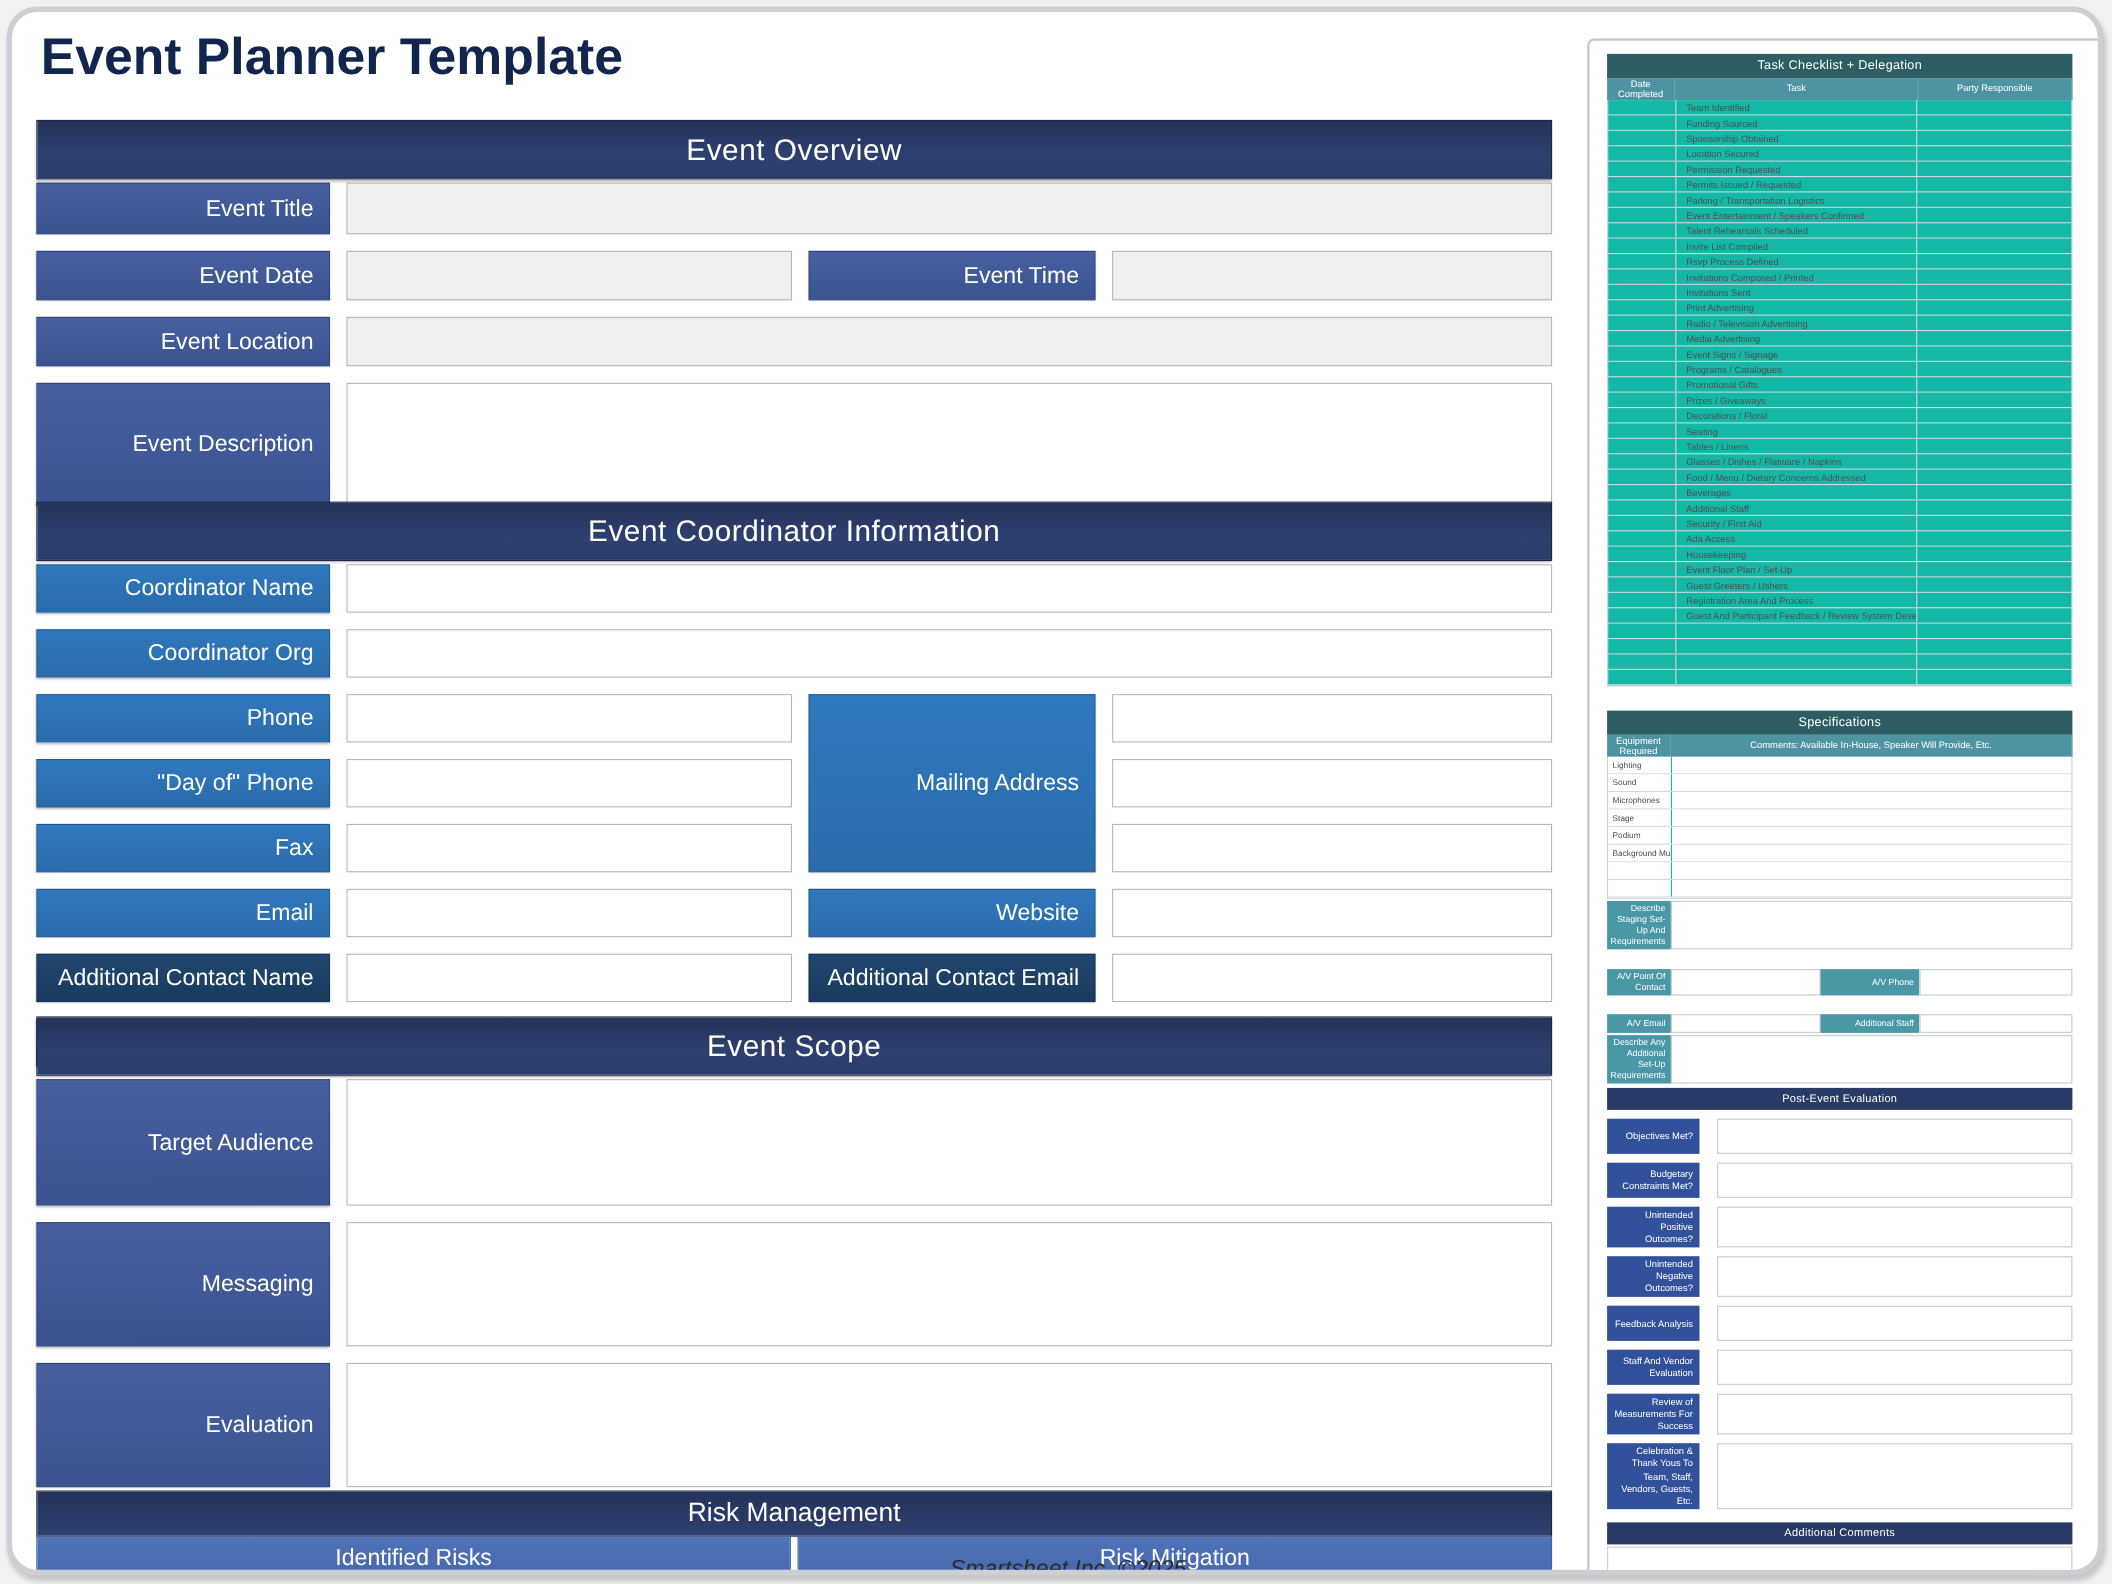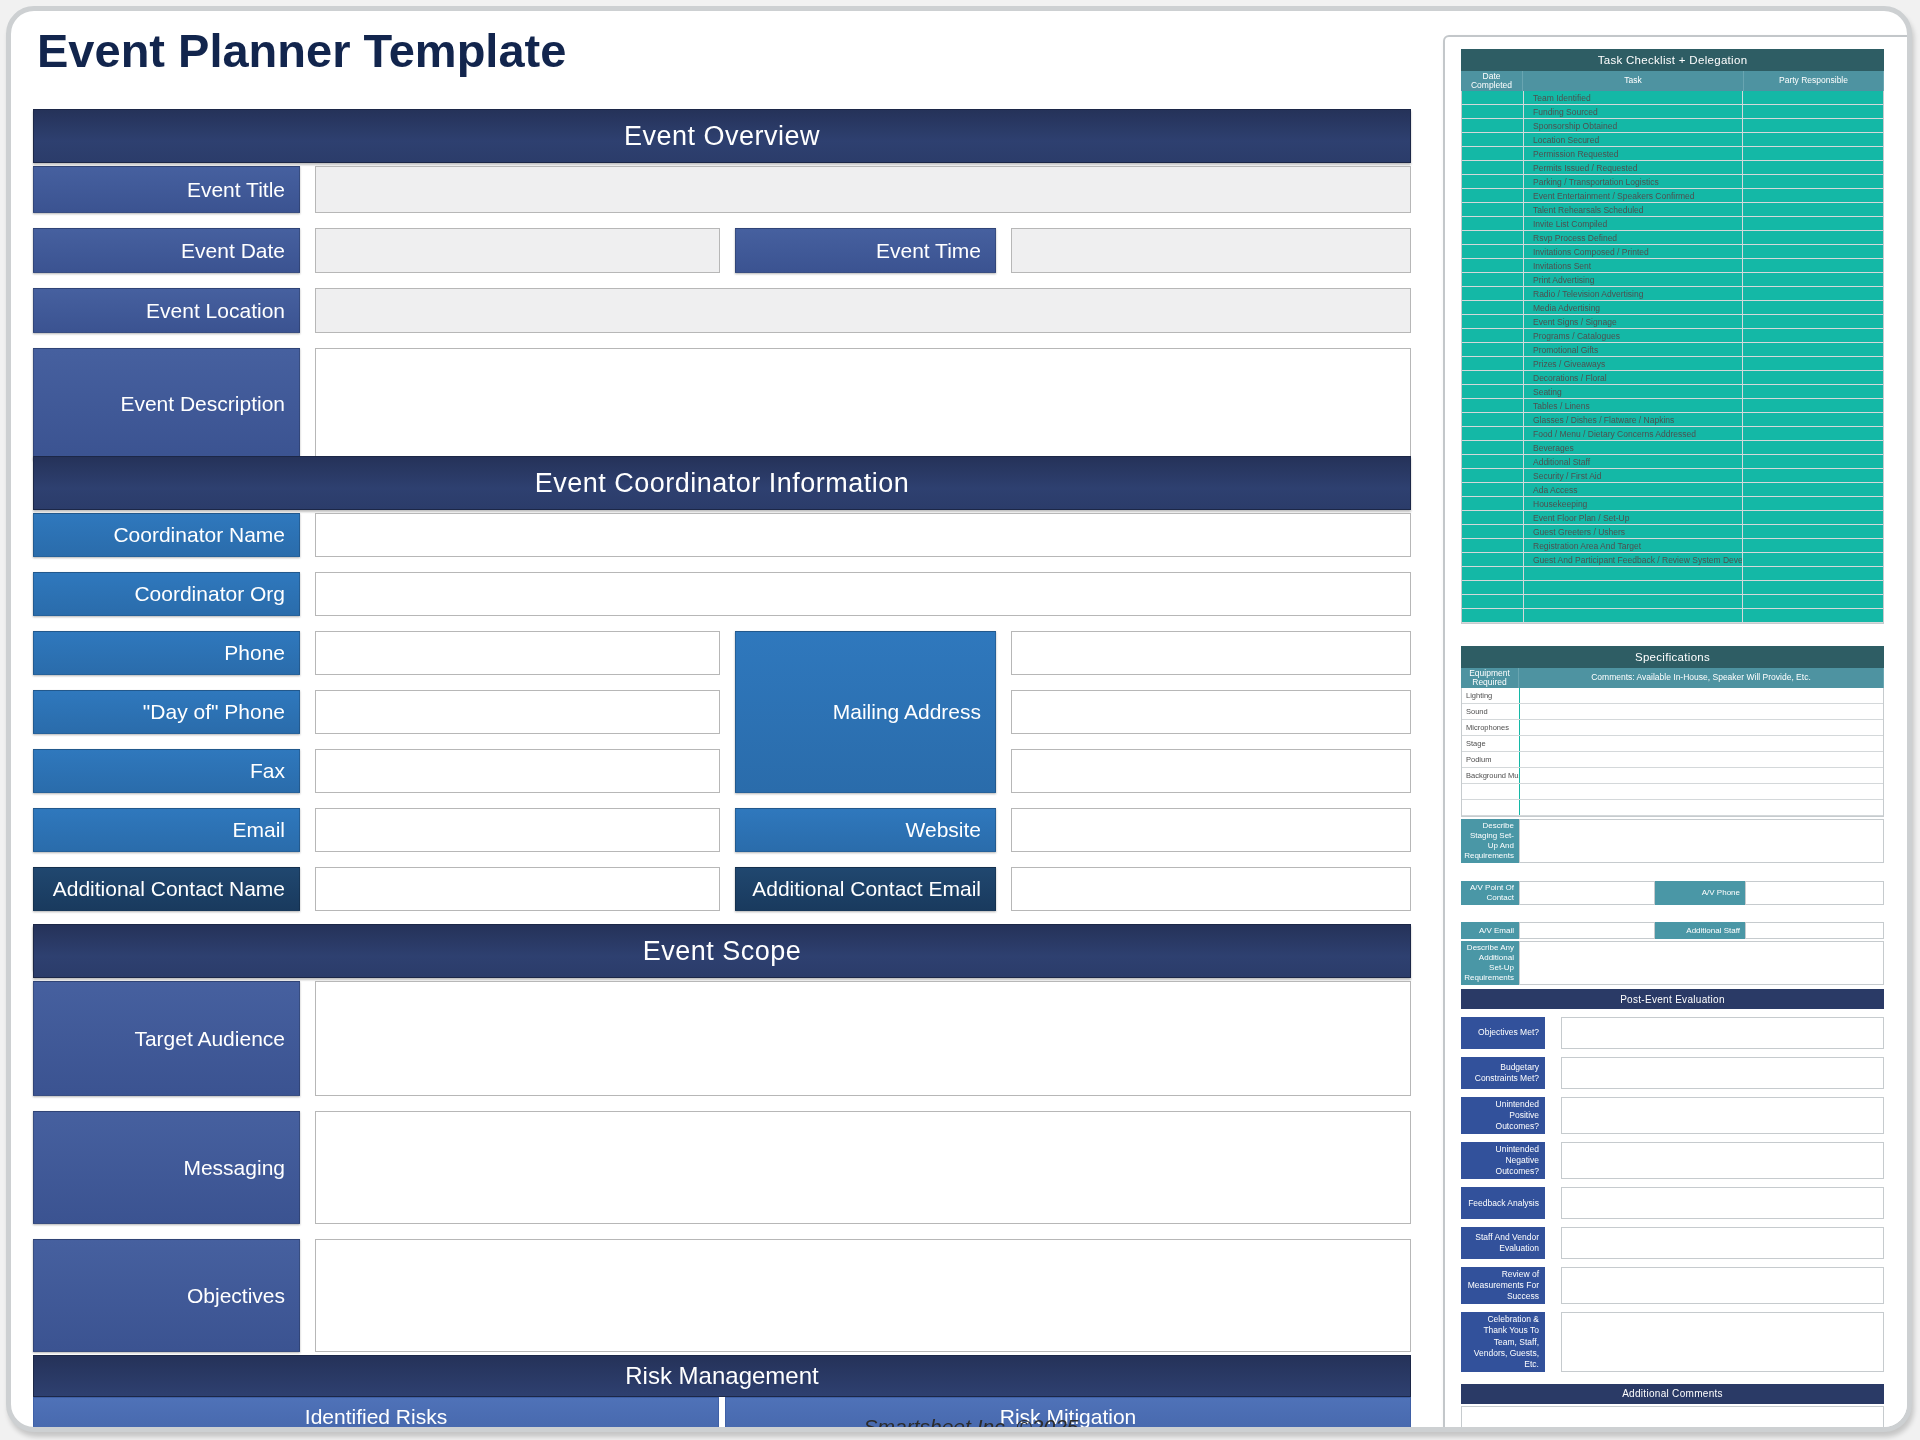--- a/index.html
+++ b/index.html
@@ -133,21 +133,21 @@
     </div>
   </section>
 
   <section id="sec-scope">
     <div class="sec-head">Event Scope</div>
     <div class="grid g-sc">
       <div class="lbl med">Target Audience</div>
       <div class="val"></div>
       <div class="lbl med">Messaging</div>
       <div class="val"></div>
-      <div class="lbl med">Objectives</div>
+      <div class="lbl med">Evaluation</div>
       <div class="val"></div>
     </div>
     <div class="risk-head">Risk Management</div>
     <div class="risk-cols">
       <div class="risk-col">Identified Risks</div>
       <div class="risk-col">Risk Mitigation</div>
     </div>
   </section>
 
   <div class="footer">Smartsheet Inc. ©2025</div>
@@ -351,21 +351,21 @@
             </div>
 
             <div class="task-row">
               <div></div>
               <div class="task-name">Guest Greeters / Ushers</div>
               <div></div>
             </div>
 
             <div class="task-row">
               <div></div>
-              <div class="task-name">Registration Area And Target</div>
+              <div class="task-name">Registration Area And Process</div>
               <div></div>
             </div>
 
             <div class="task-row">
               <div></div>
               <div class="task-name">Guest And Participant Feedback / Review System Developed</div>
               <div></div>
             </div>
           </div>
         <div>

